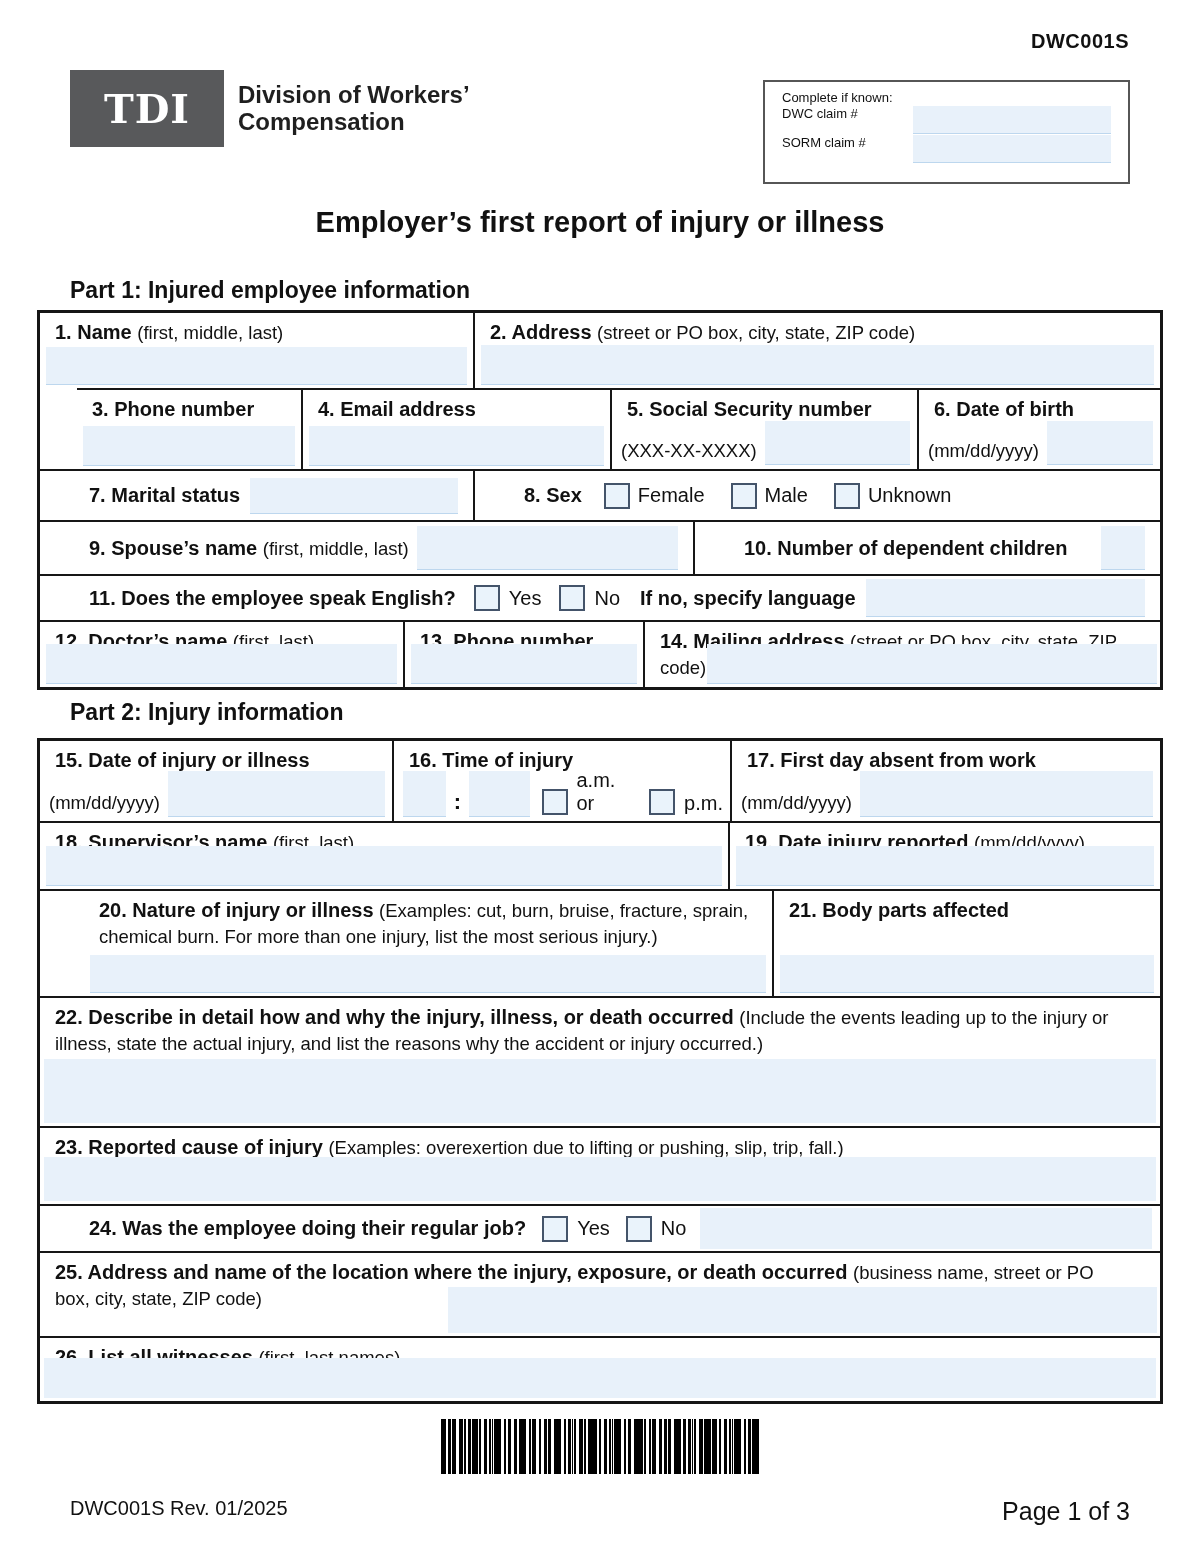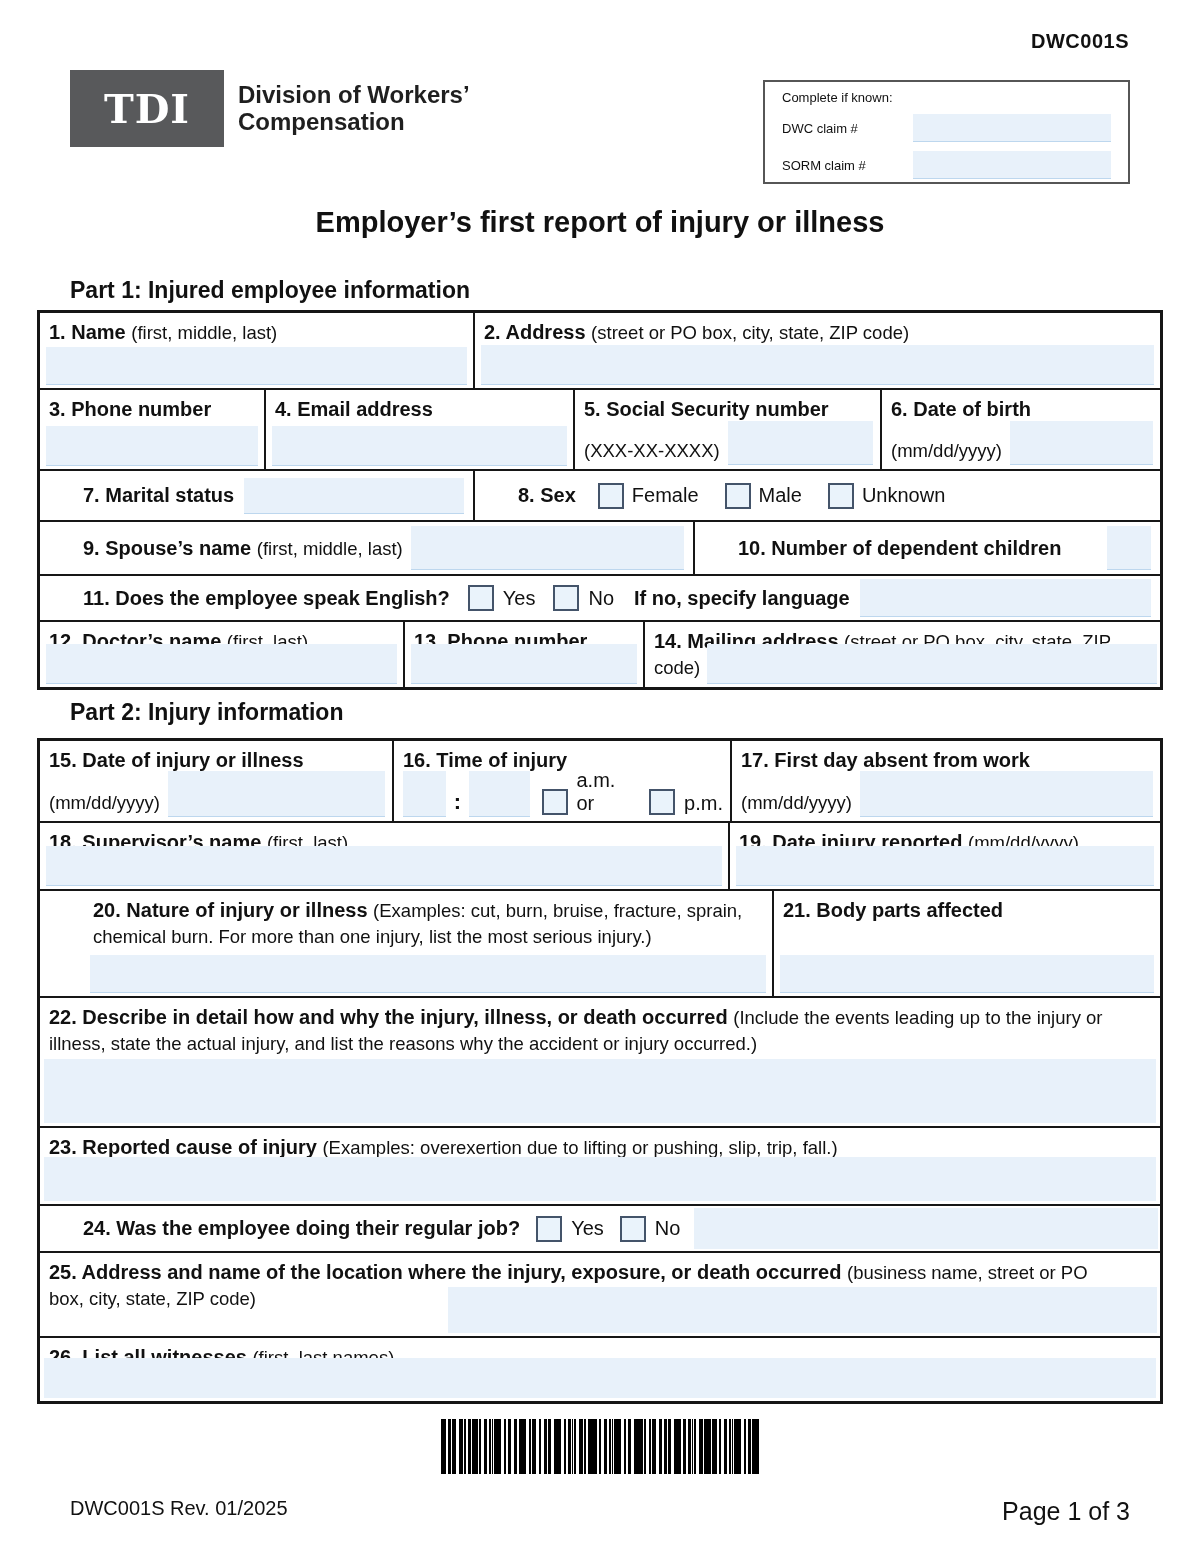--- a/index.html
+++ b/index.html
@@ -16,21 +16,21 @@
     width:154px; height:77px; background:#58595b; color:#fff;
     font-family:"DejaVu Serif", serif; font-weight:bold; font-size:40px;
     display:flex; align-items:center; justify-content:center; letter-spacing:1px;
   }
   .logo-text { margin-left:14px; font-size:24px; font-weight:bold; color:#1f1f1f; line-height:1.14; padding-top:11px; }
   .claim-box {
     position:absolute; top:80px; left:763px; width:367px; height:104px;
     border:2px solid #565656; padding:6px 17px; font-size:13px;
   }
   .claim-title { margin-top:2px; }
-  .claim-row { display:flex; align-items:center; margin-top:9px; }
+  .claim-row { display:flex; margin-top:1px; }
   .claim-row .claim-lbl { width:131px; flex:none; }
   .claim-row .fill { flex:1; height:28px; }
 
   
   .fill { background:#e8f1fa; border-bottom:1px solid #bdd7ee; }
   .area { background:#e8f1fa; }
   .cb {
     width:26px; height:26px; flex:none; display:inline-block;
     background:#eaf3fb; border:2px solid #44546a; vertical-align:middle;
   }
@@ -42,27 +42,27 @@
   .part-heading { position:absolute; left:70px; font-size:23px; font-weight:bold; }
   #p1h { top:277px; }
   #p2h { top:699px; }
 
   
   .ftable { position:absolute; left:37px; width:1126px; border:3px solid #161616; background:#fff; }
   #t1 { top:310px; }
   #t2 { top:738px; }
   .frow { display:flex; border-top:2px solid #161616; }
   .frow:first-child { border-top:0; }
-  .fcell { position:relative; border-left:2px solid #161616; padding:6px 9px; }
+  .fcell { position:relative; border-left:2px solid #161616; padding:6px 15px; }
   .fcell:first-child { border-left:0; }
   .grow { flex:1; }
 
   
   .r-a { height:75px; }  .r-a .c1 { width:433px; }
-  .r-b { height:81px; }  .r-b .c1 { width:224px; } .r-b .c2 { width:309px; } .r-b .c3 { width:307px; }
+  .r-b { height:81px;margin-left:37px; }  .r-b .c1 { width:224px; } .r-b .c2 { width:309px; } .r-b .c3 { width:307px; }
   .r-c { height:51px; }  .r-c .c1 { width:433px; }
   .r-d { height:54px; }  .r-d .c1 { width:653px; }
   .r-e { height:46px; }
   .r-f { height:67px; }  .r-f .c1 { width:363px; } .r-f .c2 { width:240px; }
 
   
   .r-15 { height:80px; } .r-15 .c1 { width:352px; } .r-15 .c2 { width:338px; }
   .r-18 { height:68px; } .r-18 .c1 { width:688px; }
   .r-20 { height:107px; } .r-20 .c1 { width:688px;margin-left:44px; }
   .r-22 { height:130px; }

